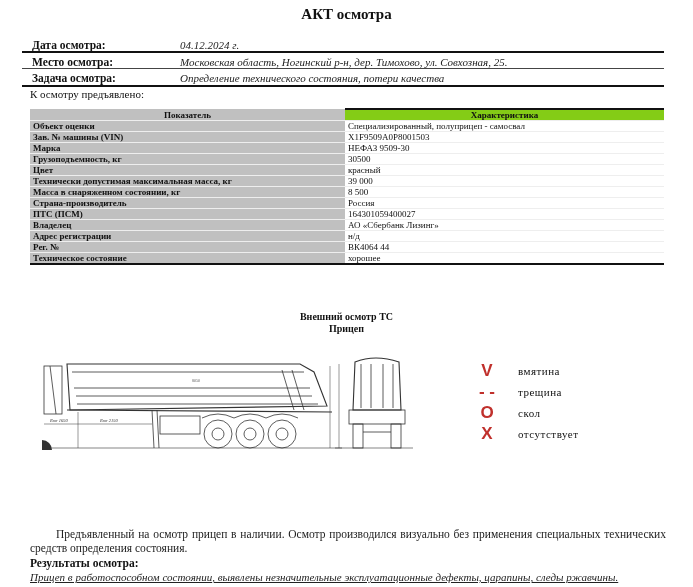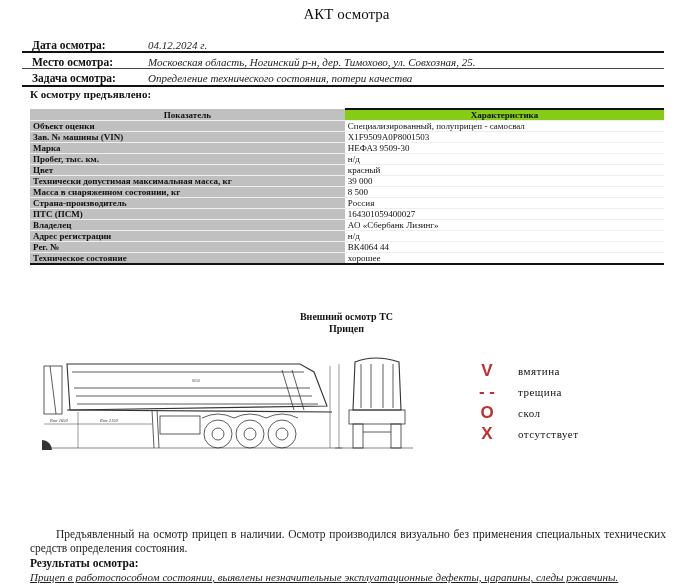--- a/index.html
+++ b/index.html
@@ -2,34 +2,34 @@
 <html><head>
 <meta charset="utf-8">
 <style>
   html, body { margin: 0; padding: 0; background: #ffffff; }
   body {
     width: 693px; height: 587px; position: relative; overflow: hidden;
     font-family: "Liberation Serif", "DejaVu Serif", serif; color: #111;
   }
   .title {
     position: absolute; top: 6px; left: 0; width: 693px; text-align: center;
-    font-weight: normal; font-size: 15px;
+    font-weight: bold; font-size: 15px;
   }
   .info {
     position: absolute; left: 22px; top: 36px; width: 642px;
   }
   .info-row {
-    display: flex; align-items: flex-end; height: 15px; font-size: 11.5px;
+    display: flex; align-items: flex-end; height: 15px; font-size: 11.5px; gap: 32px;
   }
   .info-row .lbl { width: 116px; font-weight: bold; padding-left: 10px; }
   .info-row .val { font-style: italic; font-size: 11px; color: #222; }
   .rule-thick { height: 2px; background: #111; }
   .rule-thin { height: 1px; background: #444; }
   .presented {
-    position: absolute; left: 30px; top: 88px; font-weight: bold; font-size: 11px;
+    position: absolute; left: 30px; top: 88px; font-weight: normal; font-size: 11px;
   }
   table.spec {
     position: absolute; left: 30px; top: 108px; width: 634px;
     border-collapse: collapse; font-size: 9px;
   }
   table.spec th, table.spec td {
     height: 10px; padding: 0 3px; line-height: 10px; border-bottom: 1px solid #eee;
   }
   table.spec th { font-weight: bold; text-align: center; }
   table.spec th.c1 { background: #c0c0c0; }
@@ -101,22 +101,22 @@
       </tr>
       <tr>
         <td class="c1">Зав. № машины (VIN)</td>
         <td class="c2">X1F9509A0P8001503</td>
       </tr>
       <tr>
         <td class="c1">Марка</td>
         <td class="c2">НЕФАЗ 9509-30</td>
       </tr>
       <tr>
-        <td class="c1">Пробег, тыс. км.</td>
-        <td class="c2">н/д</td>
+        <td class="c1">Грузоподъемность, кг</td>
+        <td class="c2">30500</td>
       </tr>
       <tr>
         <td class="c1">Цвет</td>
         <td class="c2">красный</td>
       </tr>
       <tr>
         <td class="c1">Технически допустимая максимальная масса, кг</td>
         <td class="c2">39 000</td>
       </tr>
       <tr>

